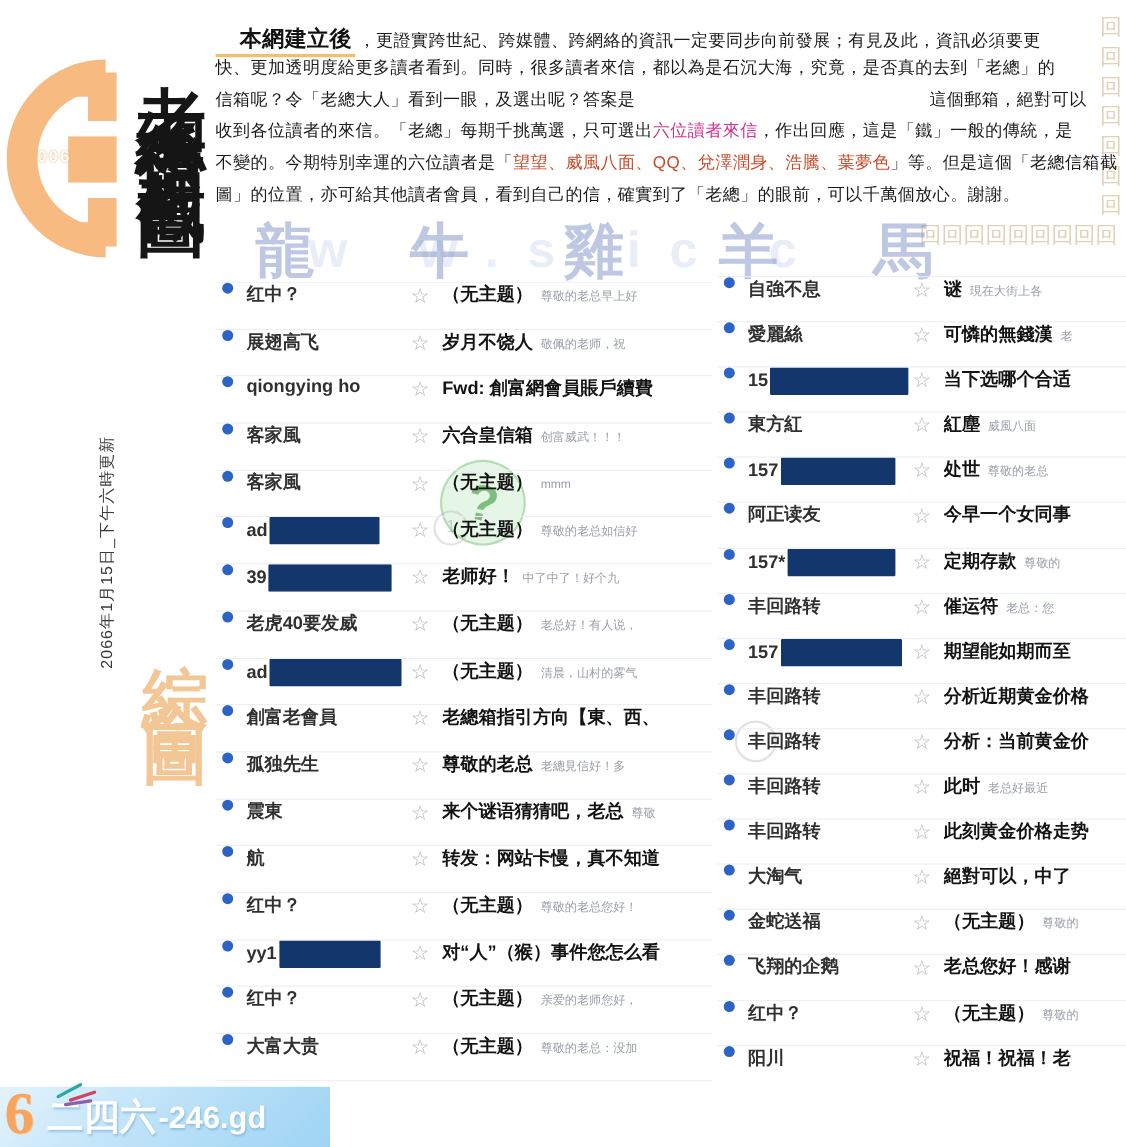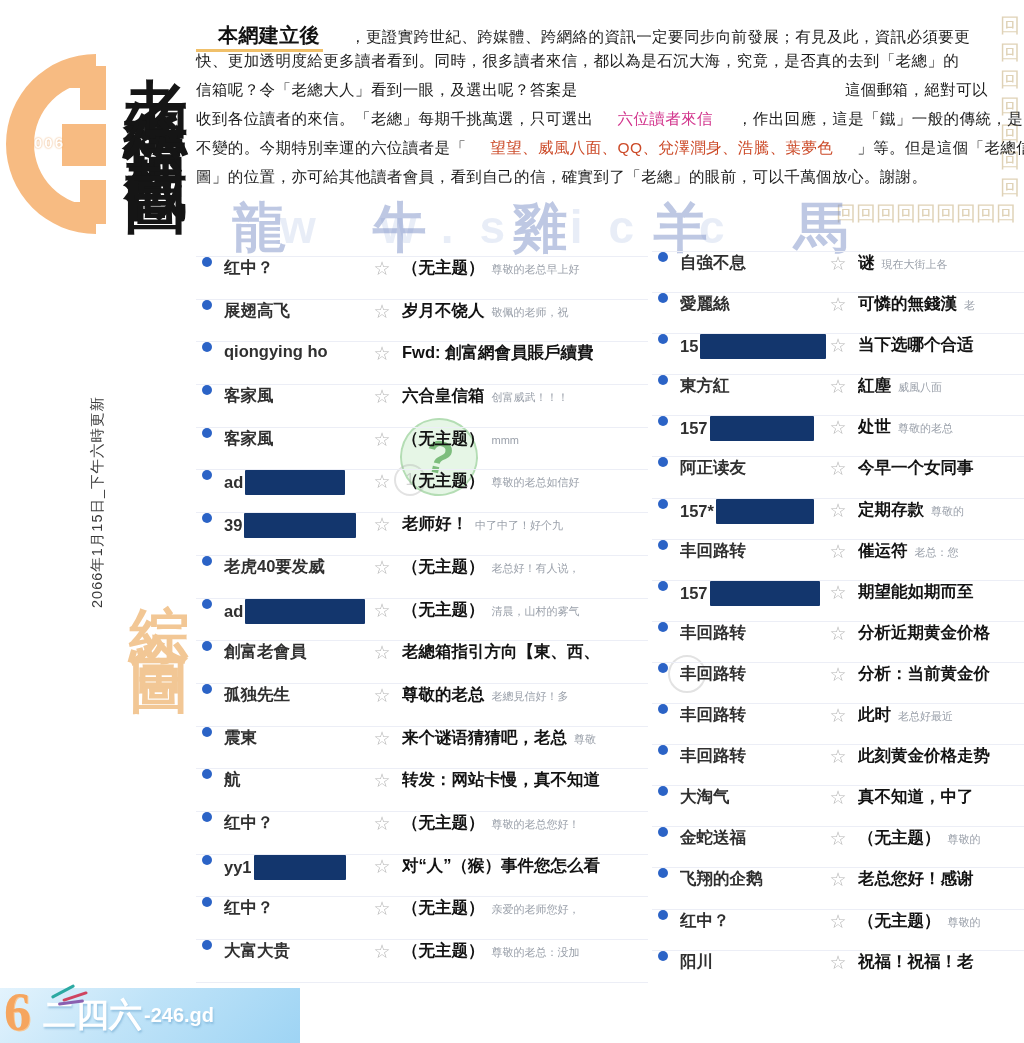--- a/index.html
+++ b/index.html
@@ -21,21 +21,21 @@
 
   
   .meander{position:absolute;color:#d8c8a6;font-family:"Liberation Serif",serif;
            font-size:20px;opacity:.8;}
   #meander-h{left:836px;top:200px;letter-spacing:0;}
   #meander-v{right:2px;top:12px;width:22px;line-height:27px;word-break:break-all;}
 
   
   #intro{position:absolute;left:196px;top:22px;width:792px;color:#1b1b1b;
          font-size:15.5px;letter-spacing:.4px;}
-  .intro-line{display:flex;align-items:baseline;white-space:pre;height:29px;gap:24px;}
+  .intro-line{display:flex;align-items:baseline;white-space:pre;height:29px;}
   .seg-lead{font-size:20px;font-weight:bold;border-bottom:3px solid #f0c06a;
             padding:0 3px 0 22px;margin-right:3px;color:#111;}
   .seg-normal{}
   .seg-gap{flex:1;}
   .seg-magenta{color:#d2348c;}
   .seg-red{color:#cc4a28;}
 
   
   #zodiac{position:absolute;left:232px;top:192px;width:616px;display:flex;
           justify-content:space-between;font-family:"Liberation Serif",serif;
@@ -75,21 +75,21 @@
   
   #banner{position:absolute;left:0;top:988px;width:300px;height:55px;
           background:linear-gradient(135deg,#e3f3fd 0%,#bfe3f8 45%,#9ed4f4 100%);
           display:flex;align-items:center;padding-left:4px;box-sizing:border-box;}
   #banner-digit{font-size:54px;font-weight:900;color:#f5a55f;
                 font-family:"Liberation Serif",serif;margin-top:-8px;
                 text-shadow:1px 1px 0 #f8c693;}
   #brand-cn{font-size:33px;font-weight:bold;color:#fff;margin-left:12px;
             font-family:"Liberation Serif",serif;
             text-shadow:1px 2px 2px rgba(110,165,205,.55);}
-  #brand-domain{font-size:20px;font-weight:bold;color:#fff;margin-left:2px;
+  #brand-domain{font-size:28px;font-weight:bold;color:#fff;margin-left:2px;
                 text-shadow:1px 2px 2px rgba(110,165,205,.55);}
   .feather{position:absolute;width:26px;height:3px;border-radius:2px;}
 </style>
 </head>
 <body>
 
 <div id="canvas">
 
   <svg id="logo" viewBox="0 0 110 215">
     <path d="M90 16 A90 90 0 0 0 90 196 L90 168 A62 62 0 0 1 90 44 Z" fill="#f7bb82"></path>
@@ -377,21 +377,21 @@
         </span>
         <span class="star">☆</span>
         <span class="subject"><span class="subj-bold">此刻黄金价格走势</span></span>
       </div>
       <div class="mail-row">
         <span class="dot"></span>
         <span class="sender">
           <span>大淘气</span>
         </span>
         <span class="star">☆</span>
-        <span class="subject"><span class="subj-bold">真不知道，中了</span></span>
+        <span class="subject"><span class="subj-bold">絕對可以，中了</span></span>
       </div>
       <div class="mail-row">
         <span class="dot"></span>
         <span class="sender">
           <span>金蛇送福</span>
         </span>
         <span class="star">☆</span>
         <span class="subject"><span class="subj-bold">（无主题）</span><span class="subj-preview">尊敬的</span></span>
       </div>
       <div class="mail-row">

